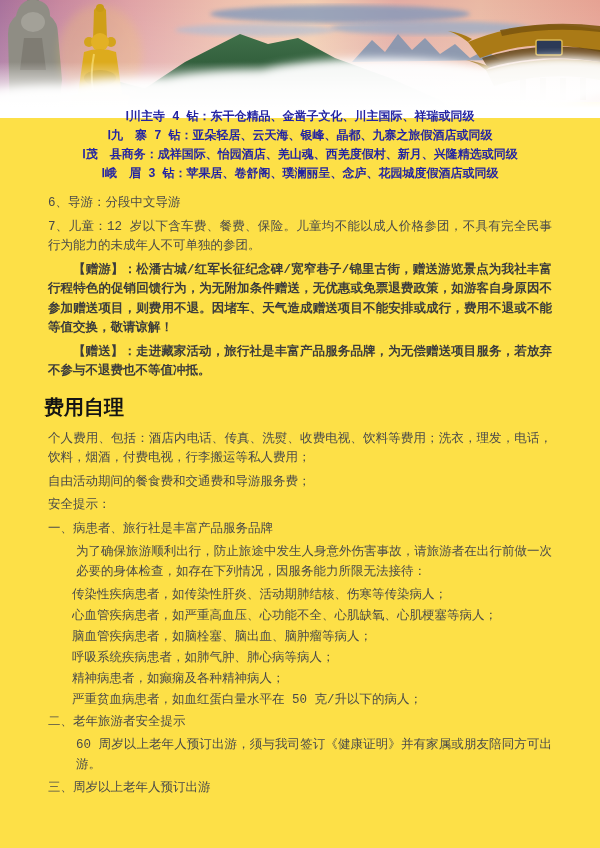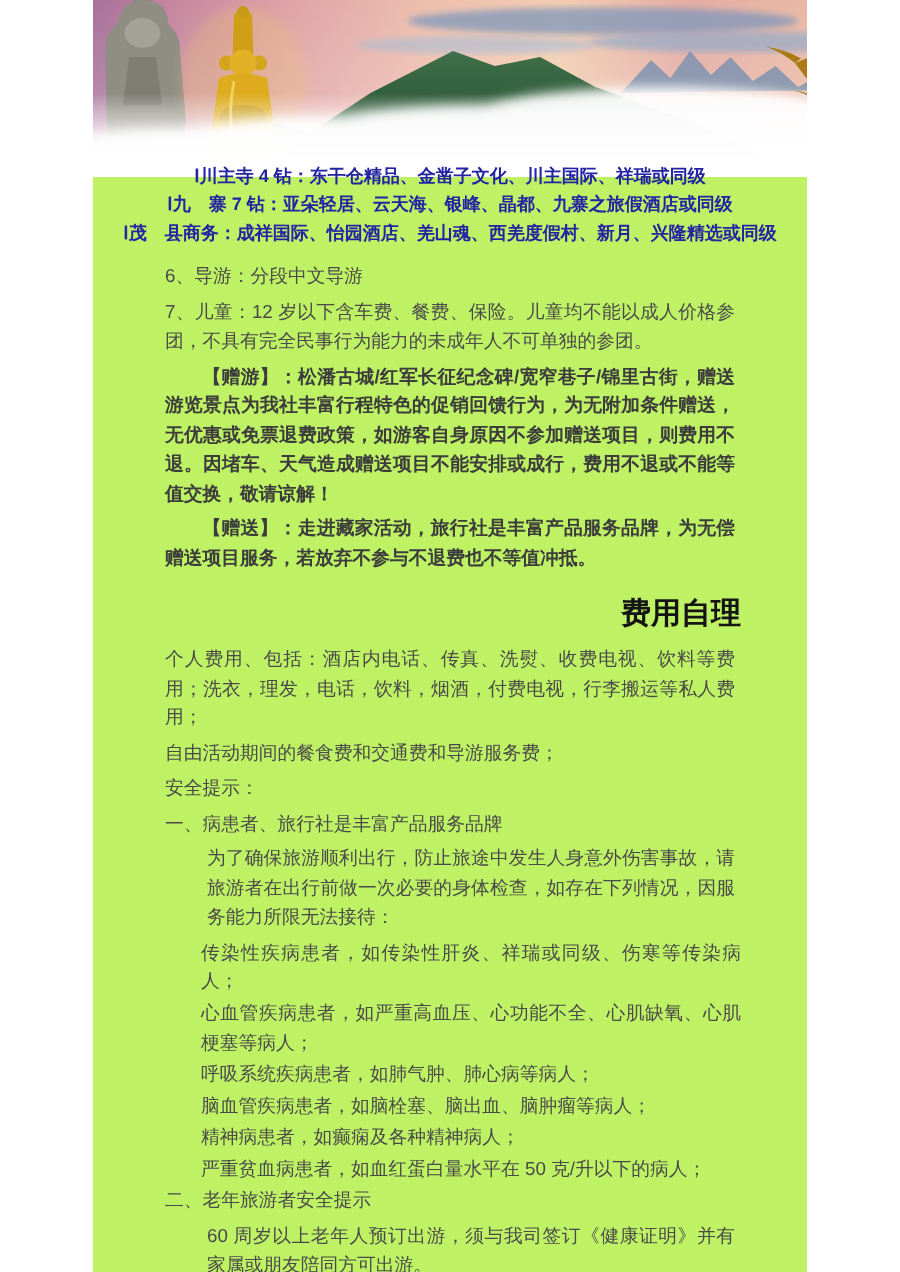--- a/index.html
+++ b/index.html
@@ -1,38 +1,38 @@
 <!DOCTYPE html>
 <html><head>
 <meta charset="utf-8">
 <style>
   * { margin:0; padding:0; box-sizing:border-box; }
   html,body { background:#ffffff; }
   .page {
-    position:relative; width:476px; height:848px; margin:0 auto;
-    background:#bef264; overflow:hidden;
-    font-family:Liberation Sans, sans-serif;
+    position:relative; width:600px; height:848px; margin:0 auto;
+    background:#fde047; overflow:hidden;
+    font-family:Liberation Mono, monospace;
   }
   .header { width:600px; height:118px; overflow:hidden; }
   .header svg { display:block; }
 
   .hotel-list {
     margin-top:-10px; text-align:center;
     font-weight:bold; font-size:12px; line-height:19px;
     color:#2424a3; white-space:nowrap;
   }
   .content {
     padding:6px 44px 0 44px;
     font-size:12.5px; line-height:19.5px; color:#4a4a4a;
     text-align:justify;
   }
   .para { margin:4px; }
   .bold-para { font-weight:bold; color:#3c3c3c; text-indent:2em; }
   .section-heading {
-    text-align:right; text-indent:0;
+    text-align:left; text-indent:0;
     font-size:20px; font-weight:bold; color:#141414;
     margin:15px 0 9px 0; line-height:24px;
   }
   .indent-block { padding-left:28px; }
   .item { margin:1.5px 0; }
   .sec-title { margin-top:2px; }
 </style>
 </head>
 <body>
 
@@ -132,42 +132,43 @@
       </g>
 
       <rect x="0" y="62" width="600" height="56" fill="url(#fade)"></rect>
     </svg>
   </div>
 
   <div class="hotel-list">
     <div>Ⅰ川主寺 4 钻：东干仓精品、金凿子文化、川主国际、祥瑞或同级</div>
     <div>Ⅰ九　寨 7 钻：亚朵轻居、云天海、银峰、晶都、九寨之旅假酒店或同级</div>
     <div>Ⅰ茂　县商务：成祥国际、怡园酒店、羌山魂、西羌度假村、新月、兴隆精选或同级</div>
+    <div>Ⅰ峨　眉 3 钻：苹果居、卷舒阁、璞澜丽呈、念庐、花园城度假酒店或同级</div>
   </div>
 
   <div class="content">
 
     <p class="para">6、导游：分段中文导游</p>
     <p class="para">7、儿童：12 岁以下含车费、餐费、保险。儿童均不能以成人价格参团，不具有完全民事行为能力的未成年人不可单独的参团。</p>
     <p class="para bold-para">【赠游】：松潘古城/红军长征纪念碑/宽窄巷子/锦里古街，赠送游览景点为我社丰富行程特色的促销回馈行为，为无附加条件赠送，无优惠或免票退费政策，如游客自身原因不参加赠送项目，则费用不退。因堵车、天气造成赠送项目不能安排或成行，费用不退或不能等值交换，敬请谅解！</p>
     <p class="para bold-para">【赠送】：走进藏家活动，旅行社是丰富产品服务品牌，为无偿赠送项目服务，若放弃不参与不退费也不等值冲抵。</p>
 
     <h2 class="section-heading">费用自理</h2>
     <p class="para">个人费用、包括：酒店内电话、传真、洗熨、收费电视、饮料等费用；洗衣，理发，电话，饮料，烟酒，付费电视，行李搬运等私人费用；</p>
     <p class="para">自由活动期间的餐食费和交通费和导游服务费；</p>
 
     <p class="para">安全提示：</p>
 
     <p class="para sec-title">一、病患者、旅行社是丰富产品服务品牌</p>
     <div class="indent-block">
       <p class="para">为了确保旅游顺利出行，防止旅途中发生人身意外伤害事故，请旅游者在出行前做一次必要的身体检查，如存在下列情况，因服务能力所限无法接待：</p>
-      <p class="para item">传染性疾病患者，如传染性肝炎、祥瑞或同级、伤寒等传染病人；</p>
+      <p class="para item">传染性疾病患者，如传染性肝炎、活动期肺结核、伤寒等传染病人；</p>
       <p class="para item">心血管疾病患者，如严重高血压、心功能不全、心肌缺氧、心肌梗塞等病人；</p>
+      <p class="para item">脑血管疾病患者，如脑栓塞、脑出血、脑肿瘤等病人；</p>
       <p class="para item">呼吸系统疾病患者，如肺气肿、肺心病等病人；</p>
-      <p class="para item">脑血管疾病患者，如脑栓塞、脑出血、脑肿瘤等病人；</p>
       <p class="para item">精神病患者，如癫痫及各种精神病人；</p>
       <p class="para item">严重贫血病患者，如血红蛋白量水平在 50 克/升以下的病人；</p>
     </div>
 
     <p class="para sec-title">二、老年旅游者安全提示</p>
     <div class="indent-block">
       <p class="para">60 周岁以上老年人预订出游，须与我司签订《健康证明》并有家属或朋友陪同方可出游。</p>
     </div>
 
     <p class="para sec-title">三、周岁以上老年人预订出游</p>

